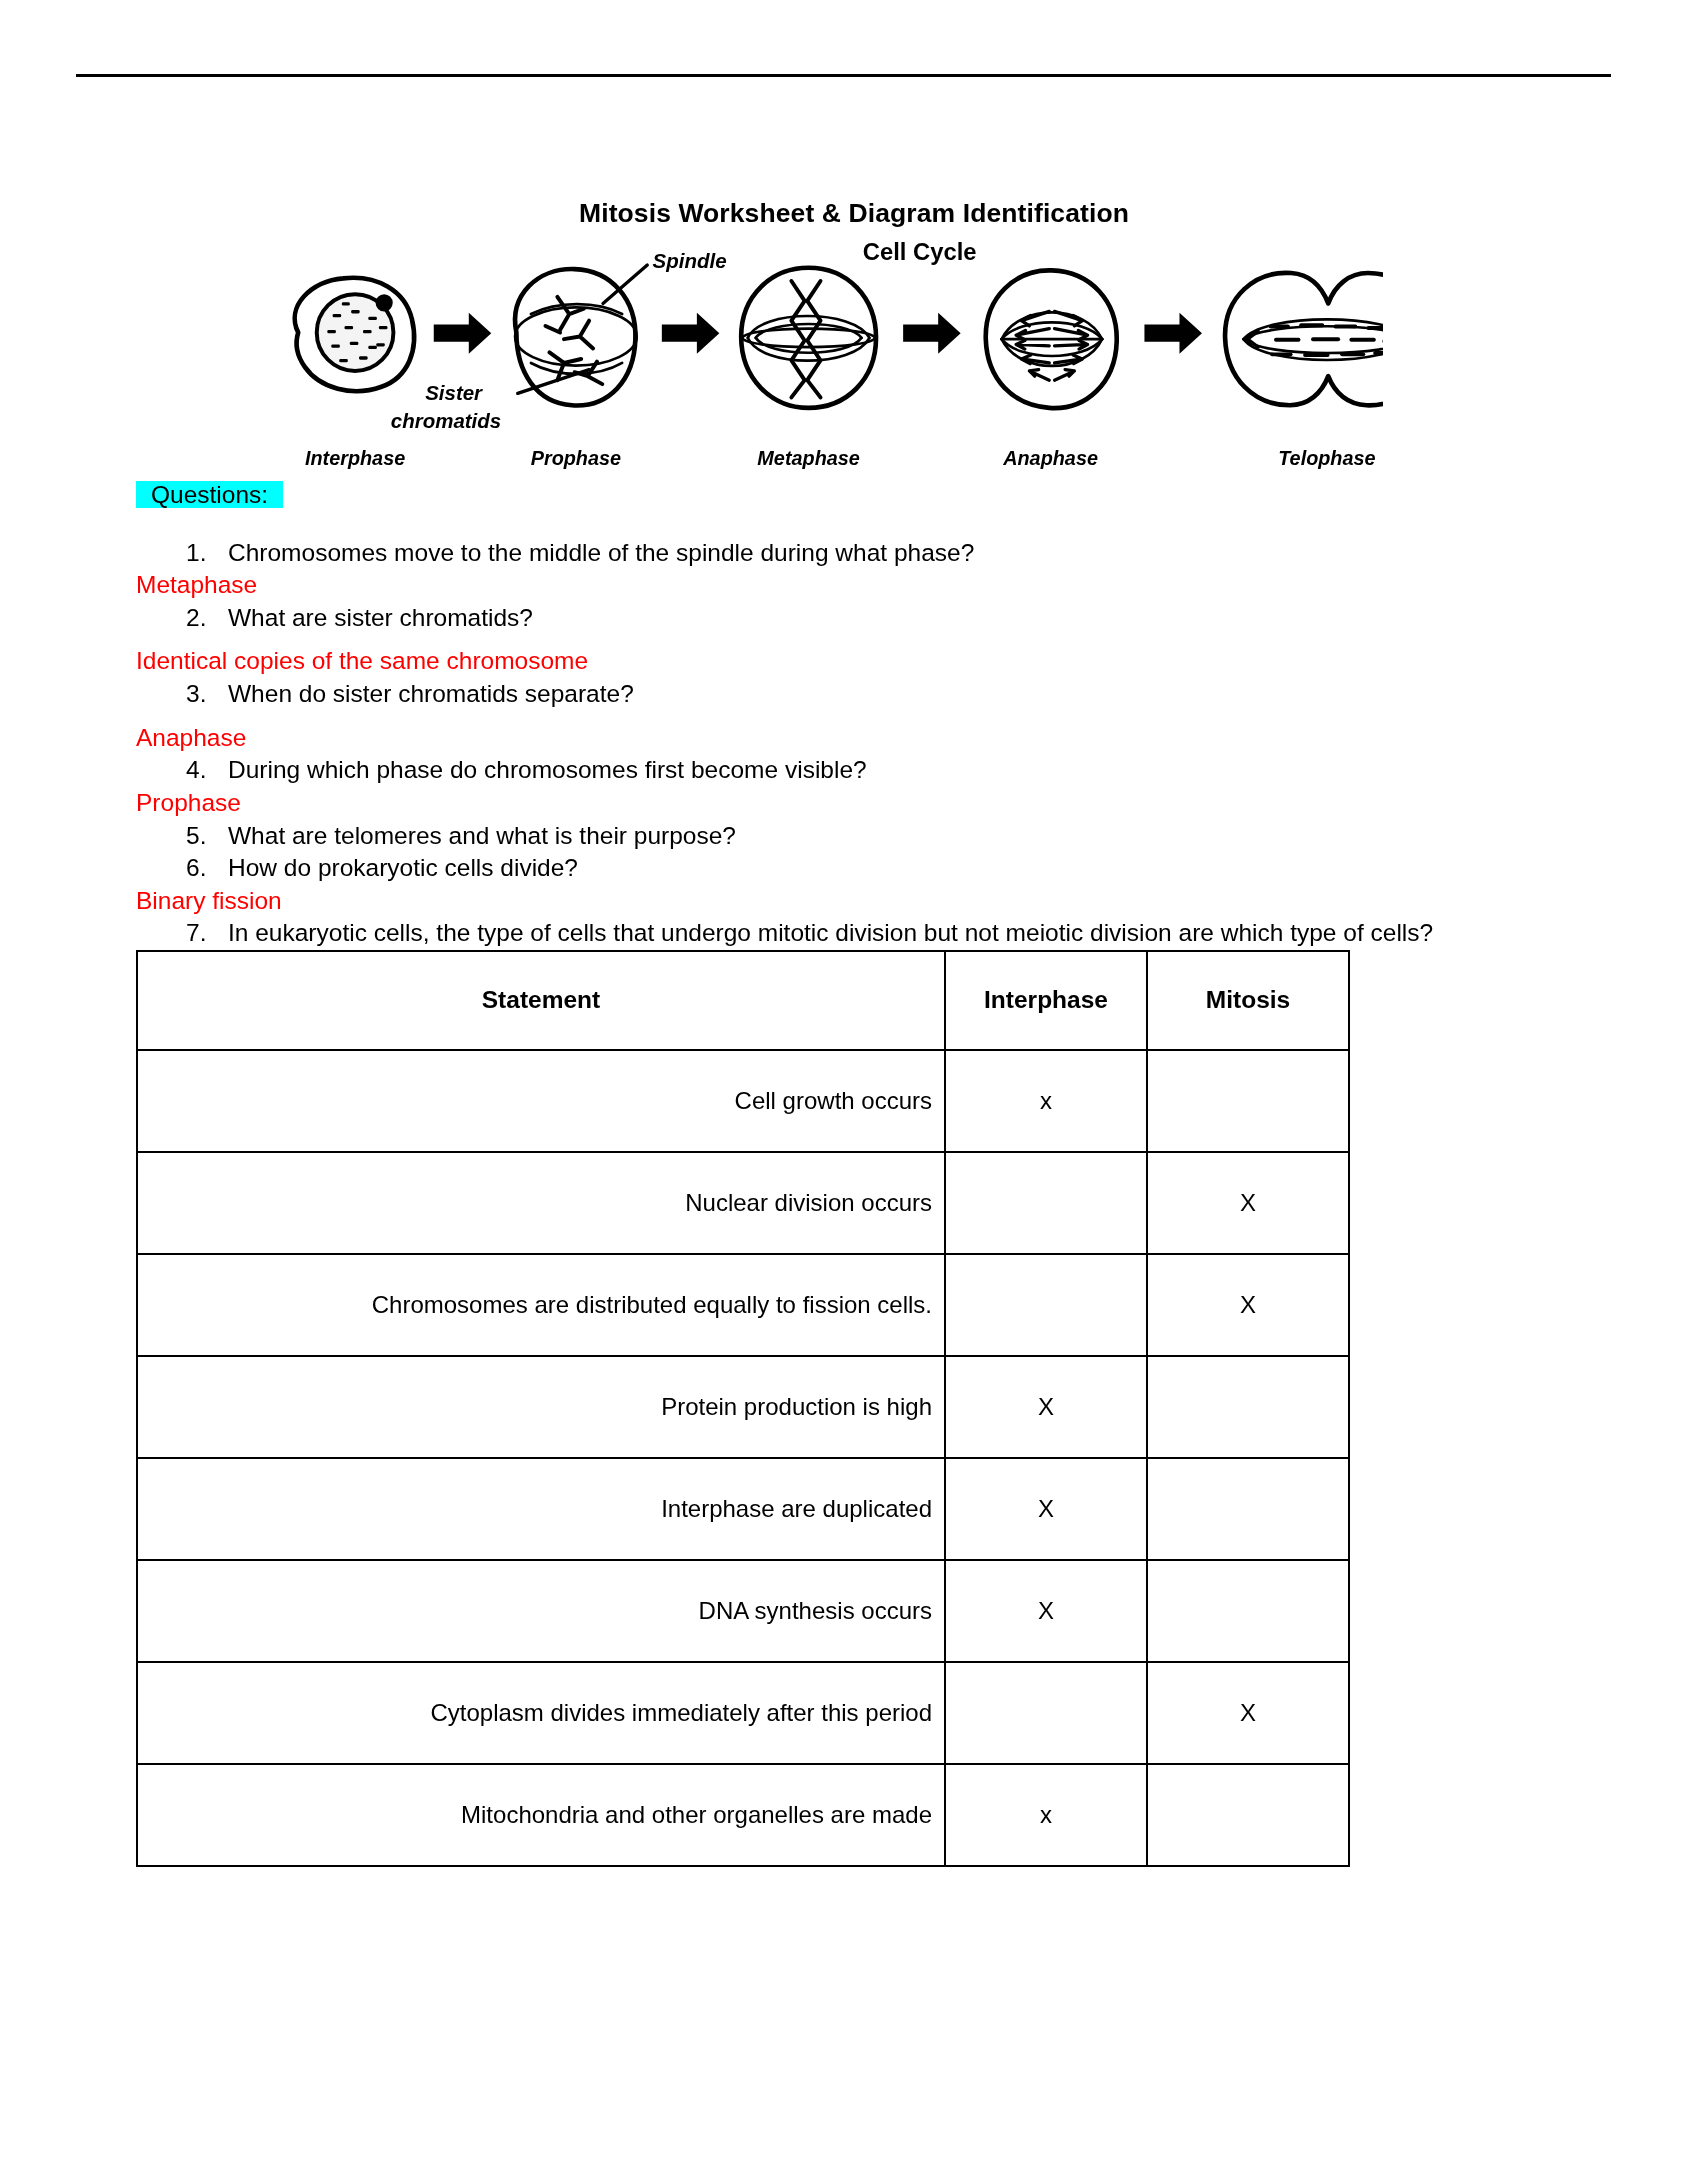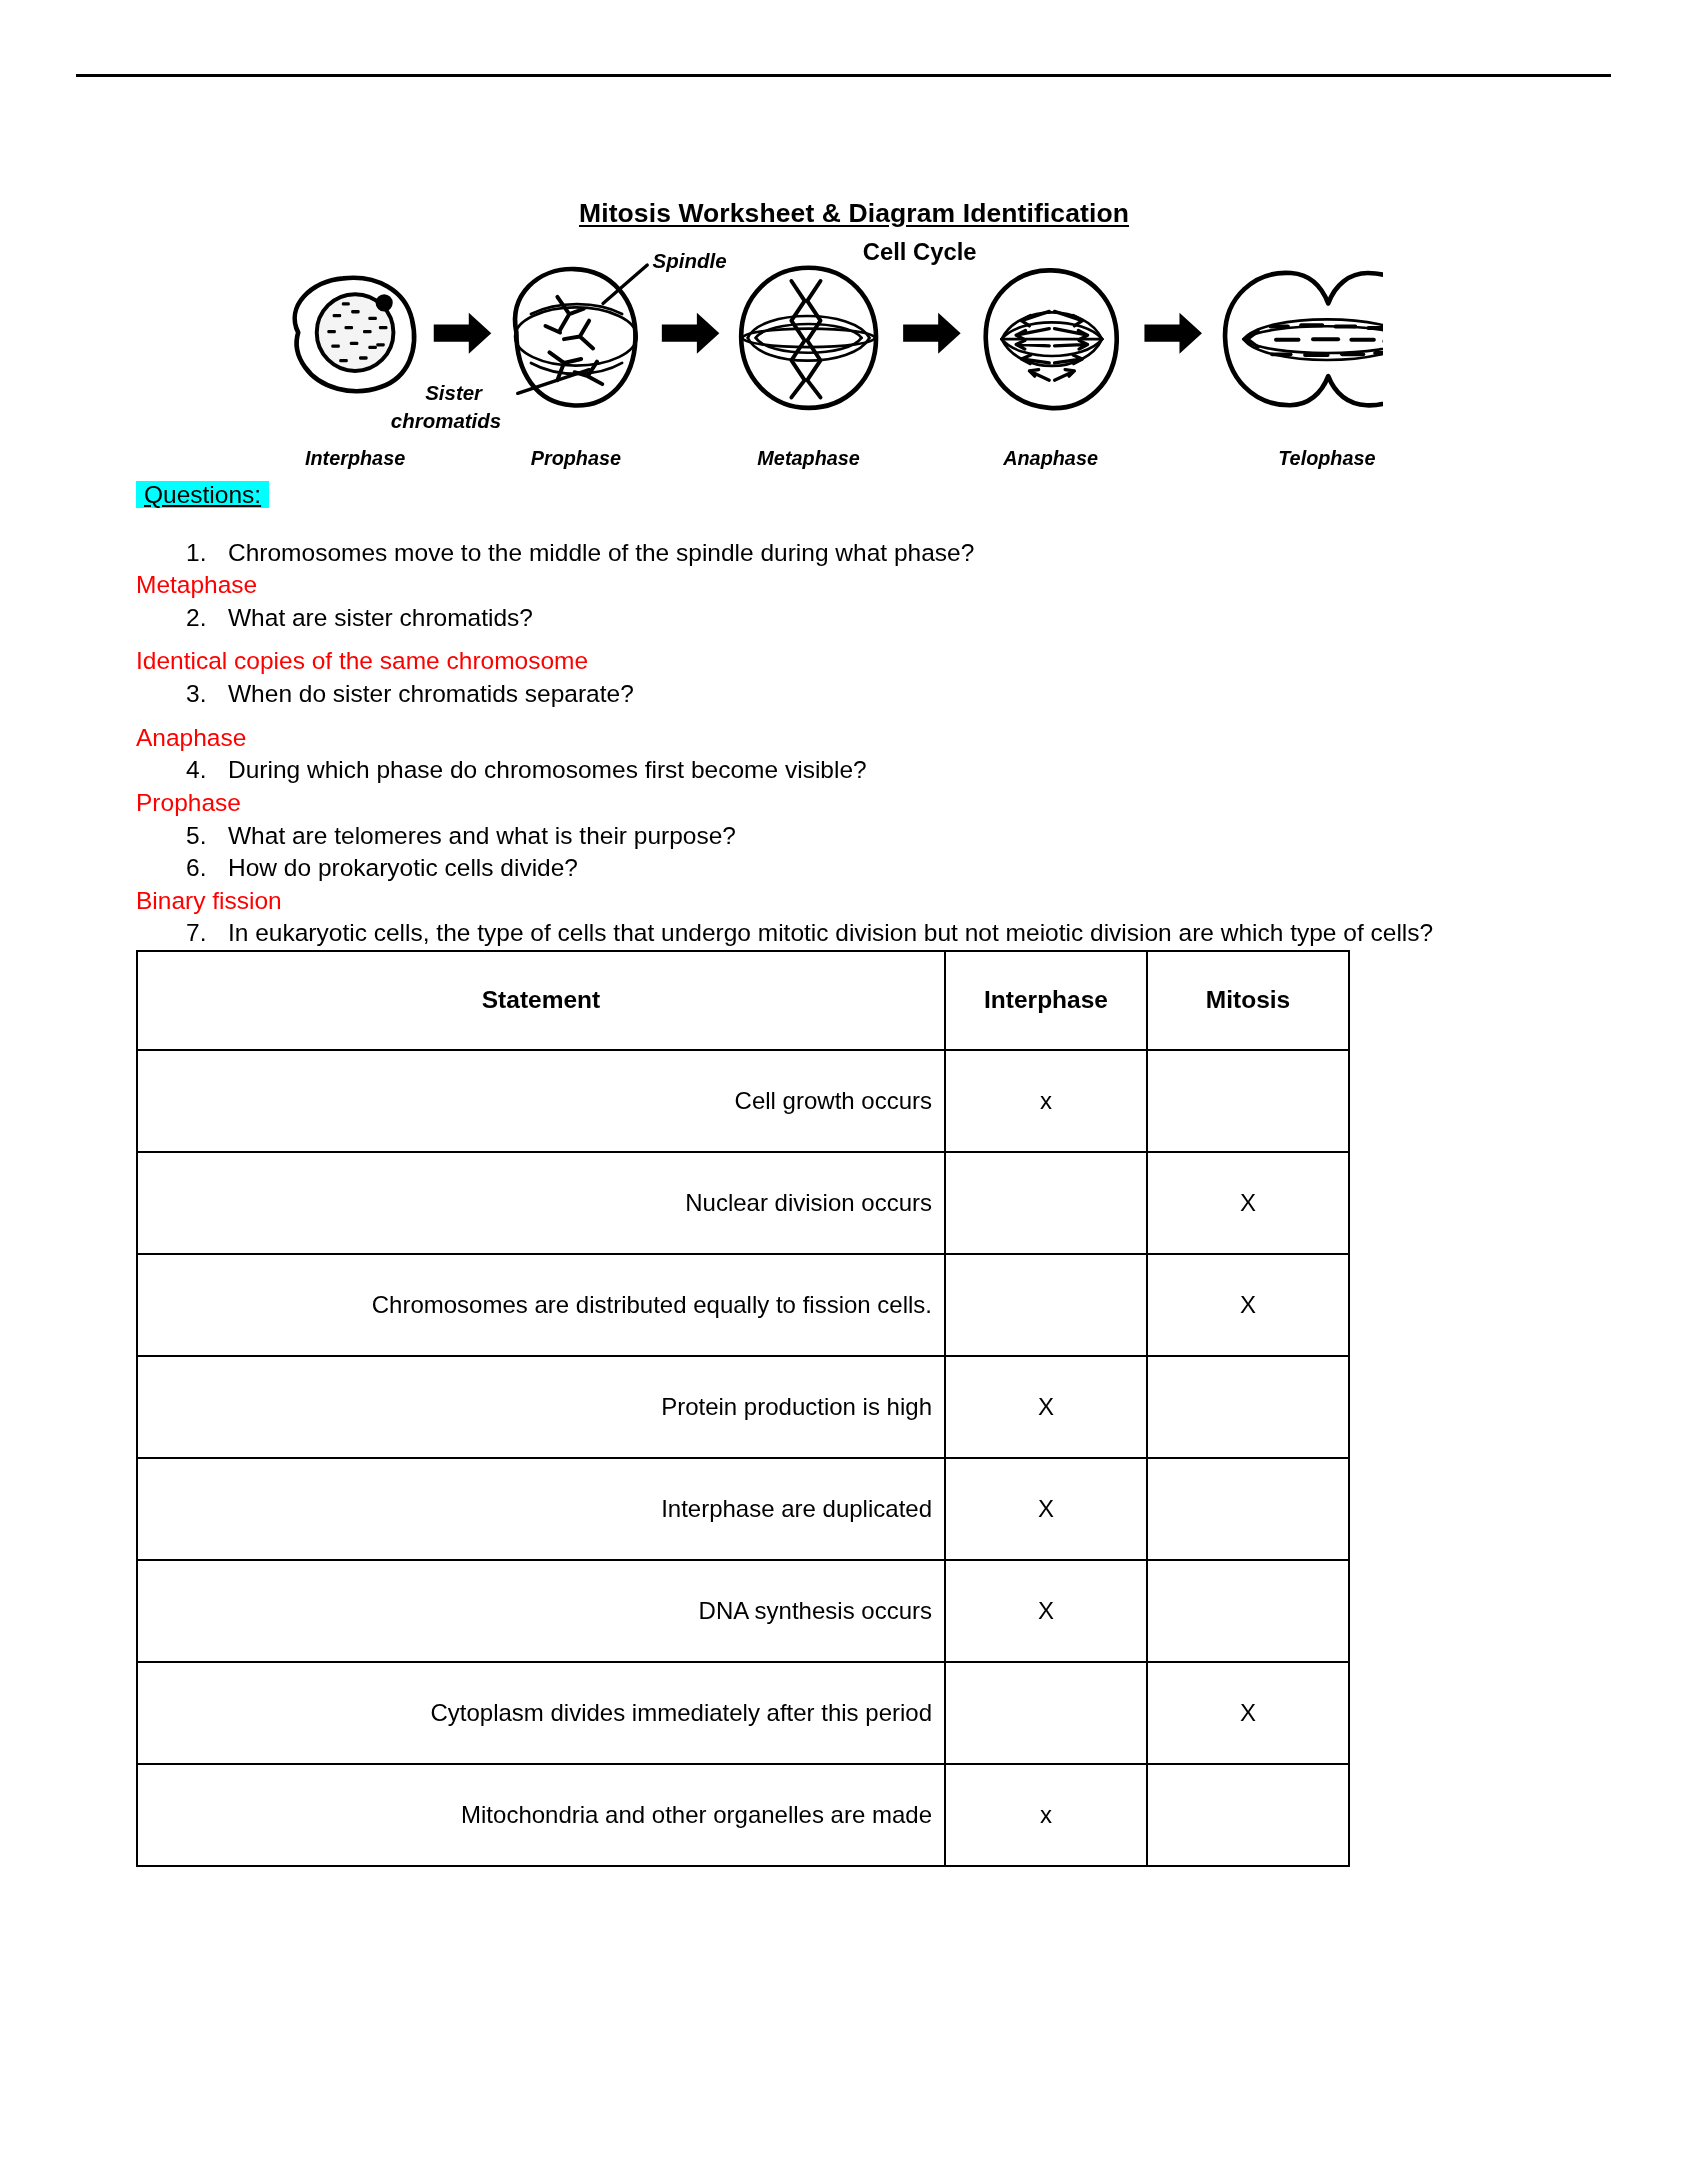--- a/index.html
+++ b/index.html
@@ -37,21 +37,20 @@
     left: 136px;
     top: 198px;
     width: 1416px;
   }
 
   
   .doc-title {
     text-align: center;
     font-size: 26.5px;
     font-weight: bold;
-    text-decoration: underline;
     text-underline-offset: 3.3px;
     letter-spacing: 0.1px;
     margin: 0 0 10.6px 0;
     padding-left: 20px;
   }
 
   
   .diagram {
     position: relative;
     width: 1125px;
@@ -63,22 +62,21 @@
   }
 
   
   .questions-heading {
     font-size: 24.5px;
     margin: 2.6px 0 0 0;
     line-height: 1.22;
   }
   .questions-heading .hl {
     background: #00FFFF;
-    padding: 0 8px;
-    text-decoration: underline;
+    padding: 0 15px;
   }
 
   
   .qa-block {
     margin-top: 26.5px;
   }
   .qa-item { margin: 0; }
   .question {
     display: flex;
     font-size: 24.5px;

